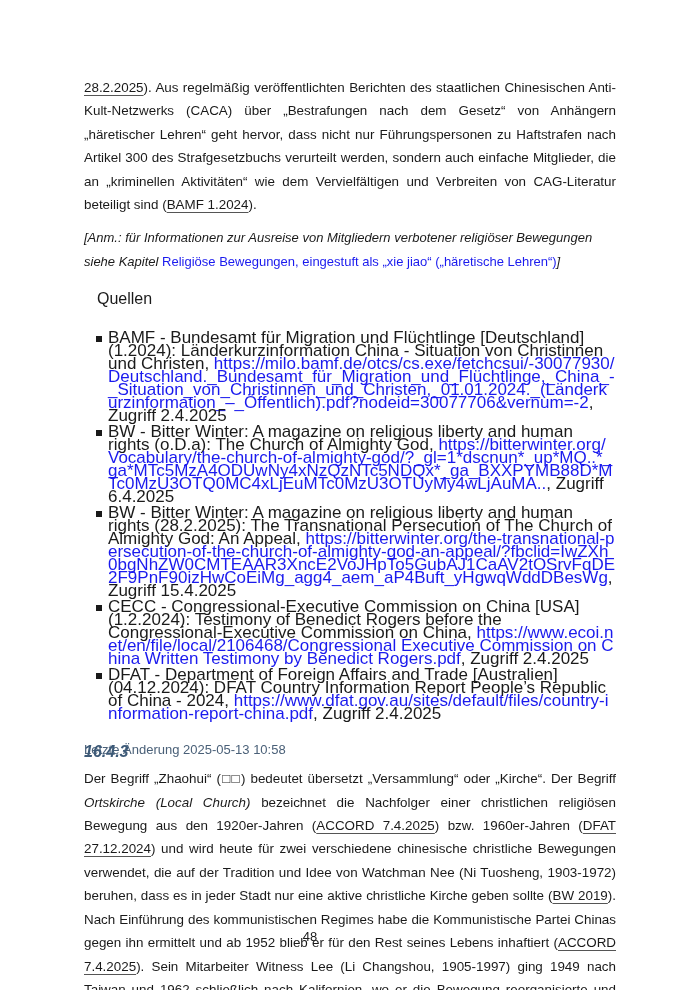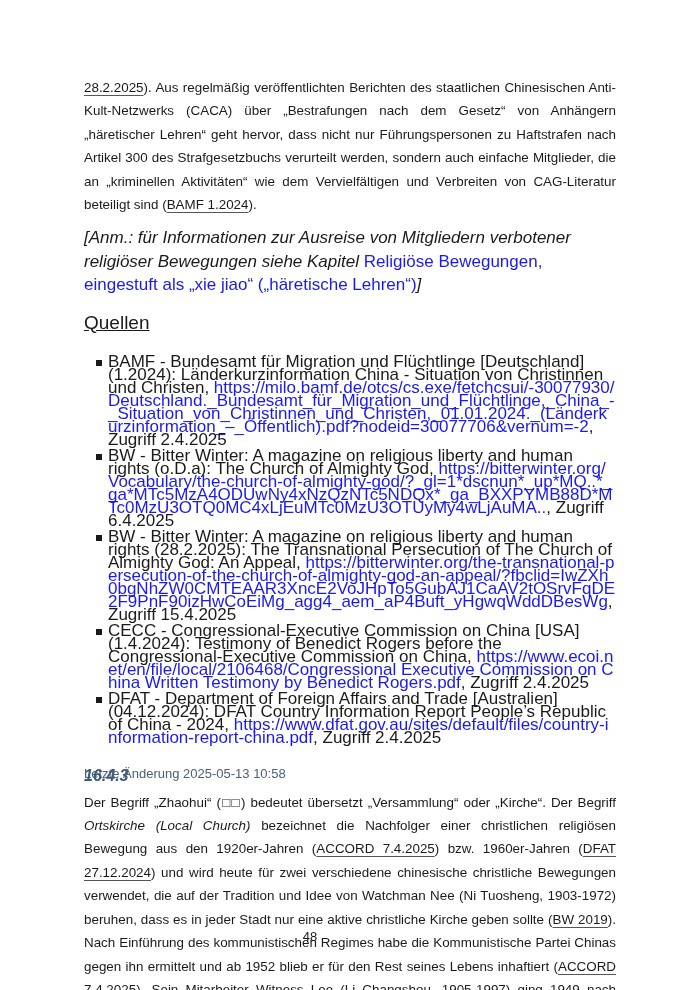--- a/index.html
+++ b/index.html
@@ -1,23 +1,23 @@
 <!DOCTYPE html>
 <html><head>
 <meta charset="utf-8">
 <style>
   html, body { margin: 0; padding: 0; background: #ffffff; }
   body { width: 700px; height: 990px; position: relative; overflow: hidden;
          font-family: "Liberation Sans", sans-serif; color: #1a1a1a; }
   .page { position: absolute; left: 84px; top: 76px; width: 532px; }
   .para { font-size: 13.4px; line-height: 23.4px; text-align: justify; margin: 0; }
   .cite { text-decoration: underline; text-decoration-color: #555; text-underline-offset: 3px; color: #1a1a1a; margin-top: 12px; }
-  .note { font-size: 17px; line-height: 23.4px; font-style: italic; margin: 10px 0 16px 0; }
+  .note { font-size: 13px; line-height: 23.4px; font-style: italic; margin: 10px 0 16px 0; }
   .note a { color: #1a1aee; font-style: normal; text-decoration: none; }
-  .quellen { font-size: 19px; margin: 12px 0 0 0; line-height: 20px; text-decoration: underline; }
+  .quellen { font-size: 16px; margin: 12px 0 0 13px; line-height: 20px; }
   ul.sources { list-style: none; margin: 22px 0 0 0; padding: 0 0 0 12px; }
   ul.sources li { position: relative; padding-left: 12px; font-size: 17px; line-height: 13px; margin-bottom: 3px; color: #1a1a1a; }
   ul.sources li::before { content: ""; position: absolute; left: 0; top: 5px; width: 6px; height: 6px; background: #1a1a1a; }
   ul.sources a { color: #1a1aee; text-decoration: none; word-break: break-all; }
   .heading { position: relative; margin-top: 22px; font-size: 16px; font-weight: bold; font-style: italic; color: #3d5a78; line-height: 20px; padding-left: 48px; }
   .heading .num { position: absolute; left: 0; top: 0; }
   .meta { font-size: 13px; color: #4a6078; margin-top: 2px; }
   .body2 { margin-top: 10px; }
   .pagenum { position: absolute; top: 929px; left: 0; width: 620px; text-align: center; font-size: 13px; color: #1a1a1a; }
 </style>
@@ -29,21 +29,21 @@
   <p class="para"><a class="cite">28.2.2025</a><span>). Aus regelmäßig veröffentlichten Berichten des staatlichen Chinesischen Anti-Kult-Netzwerks (CACA) über „Bestrafungen nach dem Gesetz“ von Anhängern „häretischer Lehren“ geht hervor, dass nicht nur Führungspersonen zu Haftstrafen nach Artikel 300 des Strafgesetzbuchs verurteilt werden, sondern auch einfache Mitglieder, die an „kriminellen Aktivitäten“ wie dem Vervielfältigen und Verbreiten von CAG-Literatur beteiligt sind (</span><a class="cite">BAMF 1.2024</a><span>).</span></p>
 
   <p class="note"><span>[Anm.: für Informationen zur Ausreise von Mitgliedern verbotener religiöser Bewegungen siehe Kapitel </span><a>Religiöse Bewegungen, eingestuft als „xie jiao“ („häretische Lehren“)</a><span>]</span></p>
 
   <p class="quellen">Quellen</p>
 
   <ul class="sources">
     <li><span>BAMF - Bundesamt für Migration und Flüchtlinge [Deutschland] (1.2024): Länderkurzinformation China - Situation von Christinnen und Christen, </span><a>https://milo.bamf.de/otcs/cs.exe/fetchcsui/-30077930/Deutschland._Bundesamt_für_Migration_und_Flüchtlinge,_China_-_Situation_von_Christinnen_und_Christen,_01.01.2024._(Länderkurzinformation_–_Öffentlich).pdf?nodeid=30077706&amp;vernum=-2</a><span>, Zugriff 2.4.2025</span></li>
     <li><span>BW - Bitter Winter: A magazine on religious liberty and human rights (o.D.a): The Church of Almighty God, </span><a>https://bitterwinter.org/Vocabulary/the-church-of-almighty-god/?_gl=1*dscnun*_up*MQ..*_ga*MTc5MzA4ODUwNy4xNzQzNTc5NDQx*_ga_BXXPYMB88D*MTc0MzU3OTQ0MC4xLjEuMTc0MzU3OTUyMy4wLjAuMA..</a><span>, Zugriff 6.4.2025</span></li>
     <li><span>BW - Bitter Winter: A magazine on religious liberty and human rights (28.2.2025): The Transnational Persecution of The Church of Almighty God: An Appeal, </span><a>https://bitterwinter.org/the-transnational-persecution-of-the-church-of-almighty-god-an-appeal/?fbclid=IwZXh0bgNhZW0CMTEAAR3XncE2VoJHpTo5GubAJ1CaAV2tOSrvFqDE2F9PnF90izHwCoEiMg_agg4_aem_aP4Buft_yHgwqWddDBesWg</a><span>, Zugriff 15.4.2025</span></li>
-    <li><span>CECC - Congressional-Executive Commission on China [USA] (1.4.2024): Testimony of Benedict Rogers before the Congressional-Executive Commission on China, </span><a>https://www.ecoi.net/en/file/local/2106468/Congressional Executive Commission on China Written Testimony by Benedict Rogers.pdf</a><span>, Zugriff 2.4.2025</span></li>
+    <li><span>CECC - Congressional-Executive Commission on China [USA] (1.2.2024): Testimony of Benedict Rogers before the Congressional-Executive Commission on China, </span><a>https://www.ecoi.net/en/file/local/2106468/Congressional Executive Commission on China Written Testimony by Benedict Rogers.pdf</a><span>, Zugriff 2.4.2025</span></li>
     <li><span>DFAT - Department of Foreign Affairs and Trade [Australien] (04.12.2024): DFAT Country Information Report People’s Republic of China - 2024, </span><a>https://www.dfat.gov.au/sites/default/files/country-information-report-china.pdf</a><span>, Zugriff 2.4.2025</span></li>
   </ul>
 
   <div class="heading">
     <span class="num">16.4.3</span>
   </div>
   <div class="meta">Letzte Änderung 2025-05-13 10:58</div>
 
   <p class="para body2"><span>Der Begriff „Zhaohui“ (□□) bedeutet übersetzt „Versammlung“ oder „Kirche“. Der Begriff </span><i>Ortskirche (Local Church)</i><span> bezeichnet die Nachfolger einer christlichen religiösen Bewegung aus den 1920er-Jahren (</span><a class="cite">ACCORD 7.4.2025</a><span>) bzw. 1960er-Jahren (</span><a class="cite">DFAT 27.12.2024</a><span>) und wird heute für zwei verschiedene chinesische christliche Bewegungen verwendet, die auf der Tradition und Idee von Watchman Nee (Ni Tuosheng, 1903-1972) beruhen, dass es in jeder Stadt nur eine aktive christliche Kirche geben sollte (</span><a class="cite">BW 2019</a><span>). Nach Einführung des kommunistischen Regimes habe die Kommunistische Partei Chinas gegen ihn ermittelt und ab 1952 blieb er für den Rest seines Lebens inhaftiert (</span><a class="cite">ACCORD 7.4.2025</a><span>). Sein Mitarbeiter Witness Lee (Li Changshou, 1905-1997) ging 1949 nach Taiwan und 1962 schließlich nach Kalifornien, wo er die Bewegung reorganisierte und mehrere doktrinelle Neuerungen einführte. Nicht alle von Nees Schülern nahmen Lees neue Lehren an, sodass es heute de facto zwei unterschiedliche Gruppen gibt,</span></p>
 

